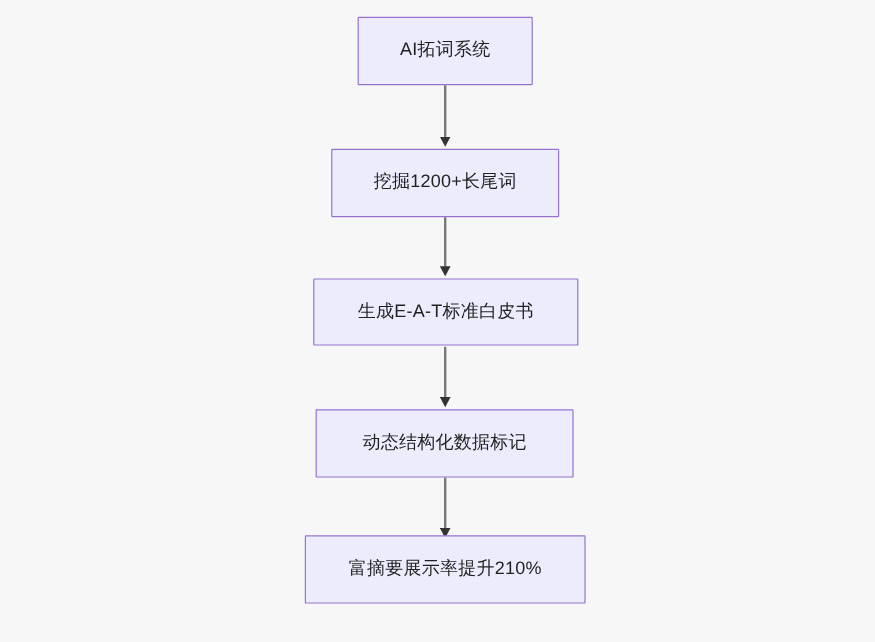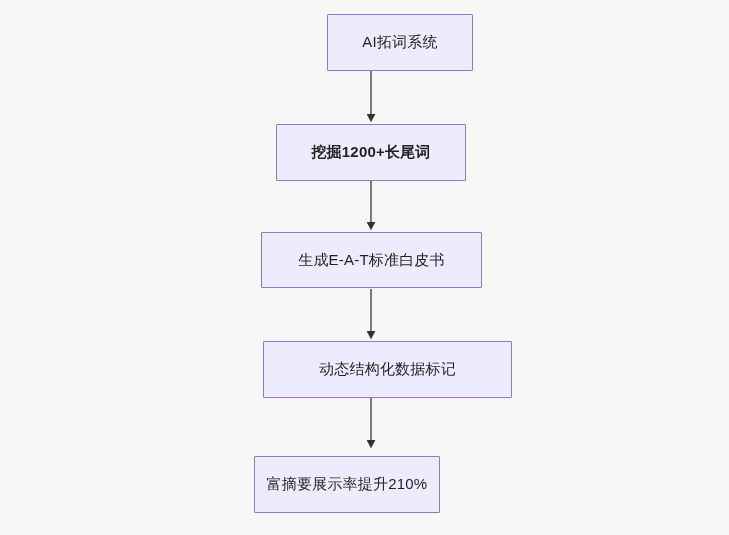--- a/index.html
+++ b/index.html
@@ -38,25 +38,25 @@
     text-align: center;
   }
   .node-label {
     font-size: 15px;
     line-height: 1.25;
     color: #1f2020;
     letter-spacing: 0.2px;
     white-space: nowrap;
   }
   
-  #node-0 { left: 298px; top: 14px;  width: 146px; height: 57px; margin-left: 29px; }
-  #node-1 { left: 276px; top: 124px; width: 190px; height: 57px; font-weight: bold; }
+  #node-0 { left: 298px; top: 14px;  width: 146px; height: 57px; }
+  #node-1 { left: 276px; top: 124px; width: 190px; height: 57px; }
   #node-2 { left: 261px; top: 232px; width: 221px; height: 56px; }
-  #node-3 { left: 263px; top: 341px; width: 249px; height: 57px; align-items: center; }
-  #node-4 { left: 254px; top: 456px; width: 186px; height: 57px; justify-content: center; }
+  #node-3 { left: 263px; top: 341px; width: 215px; height: 57px; align-items: center; }
+  #node-4 { left: 254px; top: 446px; width: 234px; height: 57px; justify-content: center; }
 </style>
 </head>
 <body>
 
 <div id="flow-canvas">
 
   <svg class="edge-layer" viewBox="0 0 729 535" width="729" height="535" xmlns="http://www.w3.org/2000/svg">
     <defs>
       <marker id="arrow-head" markerWidth="10" markerHeight="9" refX="1.2" refY="4.5" orient="auto" markerUnits="userSpaceOnUse">
         <path d="M0,0 L0,9 L8.5,4.5 z" fill="#333333"></path>

